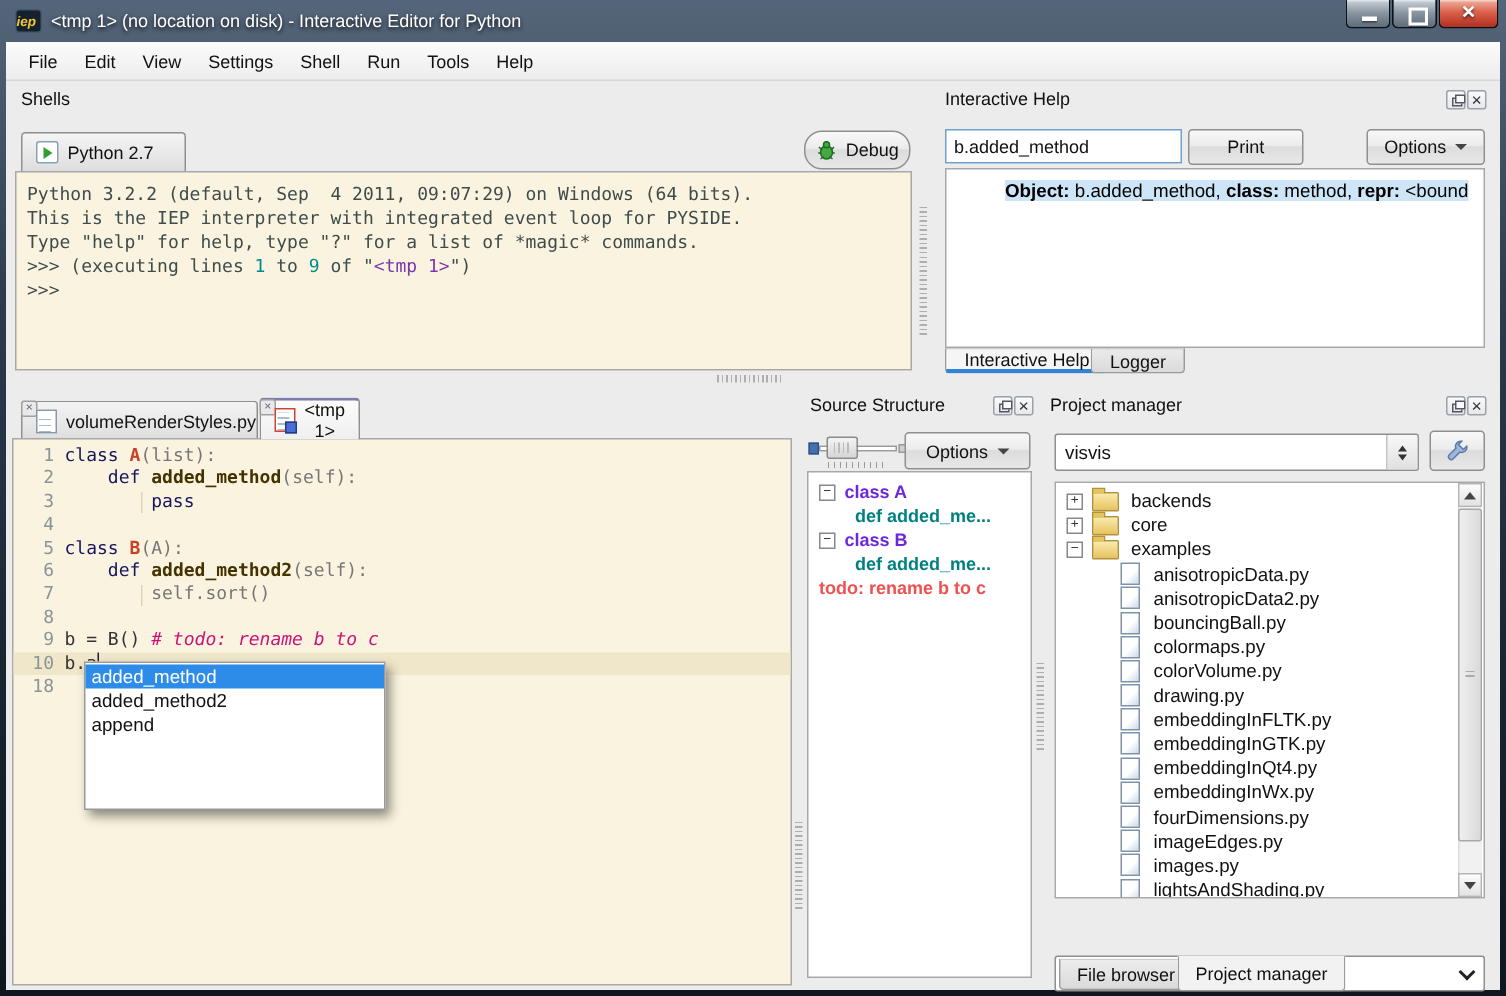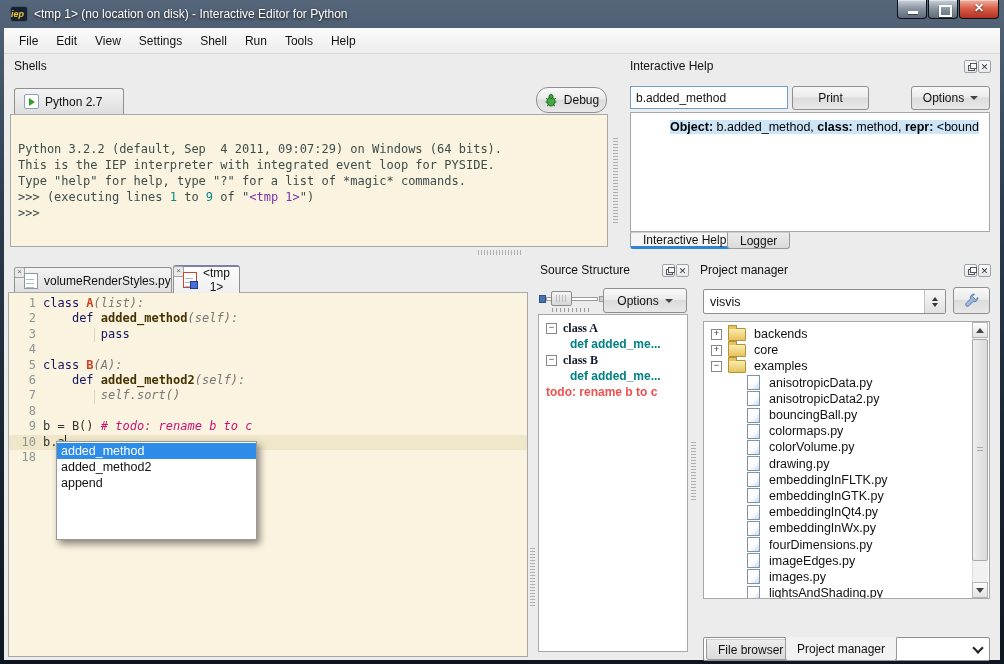--- a/index.html
+++ b/index.html
@@ -49,21 +49,21 @@
   .pane{background:#faf3df;border:1px solid #a8a8a8;}
   .whitebox{background:#fff;border:1px solid #a8a8a8;}
   .dots-h{background:repeating-linear-gradient(90deg,#aeaeae 0 1px,transparent 1px 3px);}
   .dots-v{background:repeating-linear-gradient(180deg,#aeaeae 0 1px,transparent 1px 3px);}
 
   
   .stab-icon{width:13px;height:13px;background:#fff;border:1px solid #8aa0b4;border-radius:2px;
     display:flex;align-items:center;justify-content:center;flex:none;}
   .tri27{width:0;height:0;border-left:6px solid #2f9e2f;border-top:4px solid transparent;border-bottom:4px solid transparent;}
   .dot32{width:5px;height:5px;background:#2f9e2f;}
-  #shell-out{left:18px;top:121px;width:586px;height:122px;font:12px "DejaVu Sans Mono",monospace;margin-top:20px;}
+  #shell-out{left:18px;top:121px;width:586px;height:122px;font:12px "DejaVu Sans Mono",monospace;}
   .shell-line{white-space:pre;line-height:16px;color:#3e4c4c;}
   .sh-num{color:#008a8a;}
   .sh-tmp{color:#7a35aa;}
 
   
   #help-body{left:630px;top:112px;width:360px;height:120px;padding:5px 7px;font-size:12.5px;line-height:18px;color:#000;overflow:hidden;}
   .help-line{white-space:nowrap;padding-left:32px;}
   .hlt{background:#cde5f7;}
   .hb{font-weight:bold;}
   .btab{top:232px;height:17px;font-size:12px;display:flex;align-items:center;padding:0 12px;
@@ -79,21 +79,21 @@
     background-image:repeating-linear-gradient(180deg,transparent 0 3px,#aabccc 3px 4px);background-size:8px 12px;background-position:1px 2px;background-repeat:no-repeat;}
   .doc-icon.dirty{border-color:#cc4433;}
   .doc-icon.dirty::after{content:"";position:absolute;right:-2px;bottom:-2px;width:6px;height:6px;background:#4a6fd4;border:1px solid #223a88;}
   #code-rows{left:9px;top:296px;width:518px;}
   .crow{display:flex;height:15.4px;line-height:15.4px;white-space:pre;font:12px "DejaVu Sans Mono",monospace;}
   .crow.current{background:#f0e7ca;}
   .ln{width:27px;padding-right:7px;text-align:right;color:#8a9595;flex:none;}
   .tk-kw{color:#14145f;}
   .tk-cls{color:#cc4125;font-weight:bold;}
   .tk-fn{color:#443300;font-weight:bold;}
-  .tk-p{color:#777;font-style:italic;}
+  .tk-p{color:#777;}
   .tk-t{color:#333;}
   .tk-cm{color:#cc1177;font-style:italic;}
   .caret{display:inline-block;width:1px;height:13px;background:#222;vertical-align:-2px;}
   .iguide{width:1px;background:#ddd3b5;}
   #ac{left:56px;top:441px;width:201px;height:99px;background:#fff;border:1px solid #999;
     box-shadow:3px 4px 7px rgba(0,0,0,.45);z-index:9;font-size:12.5px;padding-top:1px;}
   .ac-item{height:16px;line-height:16px;padding-left:4px;color:#111;}
   .ac-item.sel{background:#2d8ce8;color:#fff;}
 
   
@@ -104,21 +104,21 @@
   .sl-handle::after{content:"";position:absolute;left:4px;top:3px;right:4px;bottom:3px;
     background:repeating-linear-gradient(90deg,#bbb 0 1px,transparent 1px 3px);}
   .sl-capR{left:599px;top:296px;width:8px;height:6px;background:#cfcfcf;border:1px solid #9a9a9a;}
   .sl-ticks{left:552px;top:308px;width:38px;height:4px;background:repeating-linear-gradient(90deg,#999 0 1px,transparent 1px 4px);}
   #ss-box{left:538px;top:314px;width:150px;height:338px;padding-top:5px;overflow:hidden;}
   .st-row{height:16px;display:flex;align-items:center;font-size:12px;font-weight:bold;}
   .st-row.lv0{padding-left:7px;}
   .st-row.lv1{padding-left:31px;}
   .xp{width:9px;height:9px;border:1px solid #888;background:#fff;font-size:9px;line-height:7px;
     text-align:center;color:#333;flex:none;margin-right:6px;font-weight:normal;}
-  .st-cls{color:#0f172a;font-family:Liberation Serif, serif;}
+  .st-cls{color:#6d28d9;}
   .st-def{color:#008080;}
   .st-todo{color:#f05050;}
 
   
   .combo{border:1px solid #8f8f8f;border-radius:2px;background:#fff;font-size:12.5px;color:#111;
     display:flex;align-items:center;overflow:hidden;}
   .combo .cval{flex:1;padding-left:6px;white-space:nowrap;}
   .spin{width:20px;align-self:stretch;border-left:1px solid #c2c2c2;background:linear-gradient(#f8f8f8,#e0e0e0);
     display:flex;flex-direction:column;align-items:center;justify-content:center;gap:2px;flex:none;}
   .tri-up{width:0;height:0;border:3.5px solid transparent;border-bottom:4px solid #333;}

